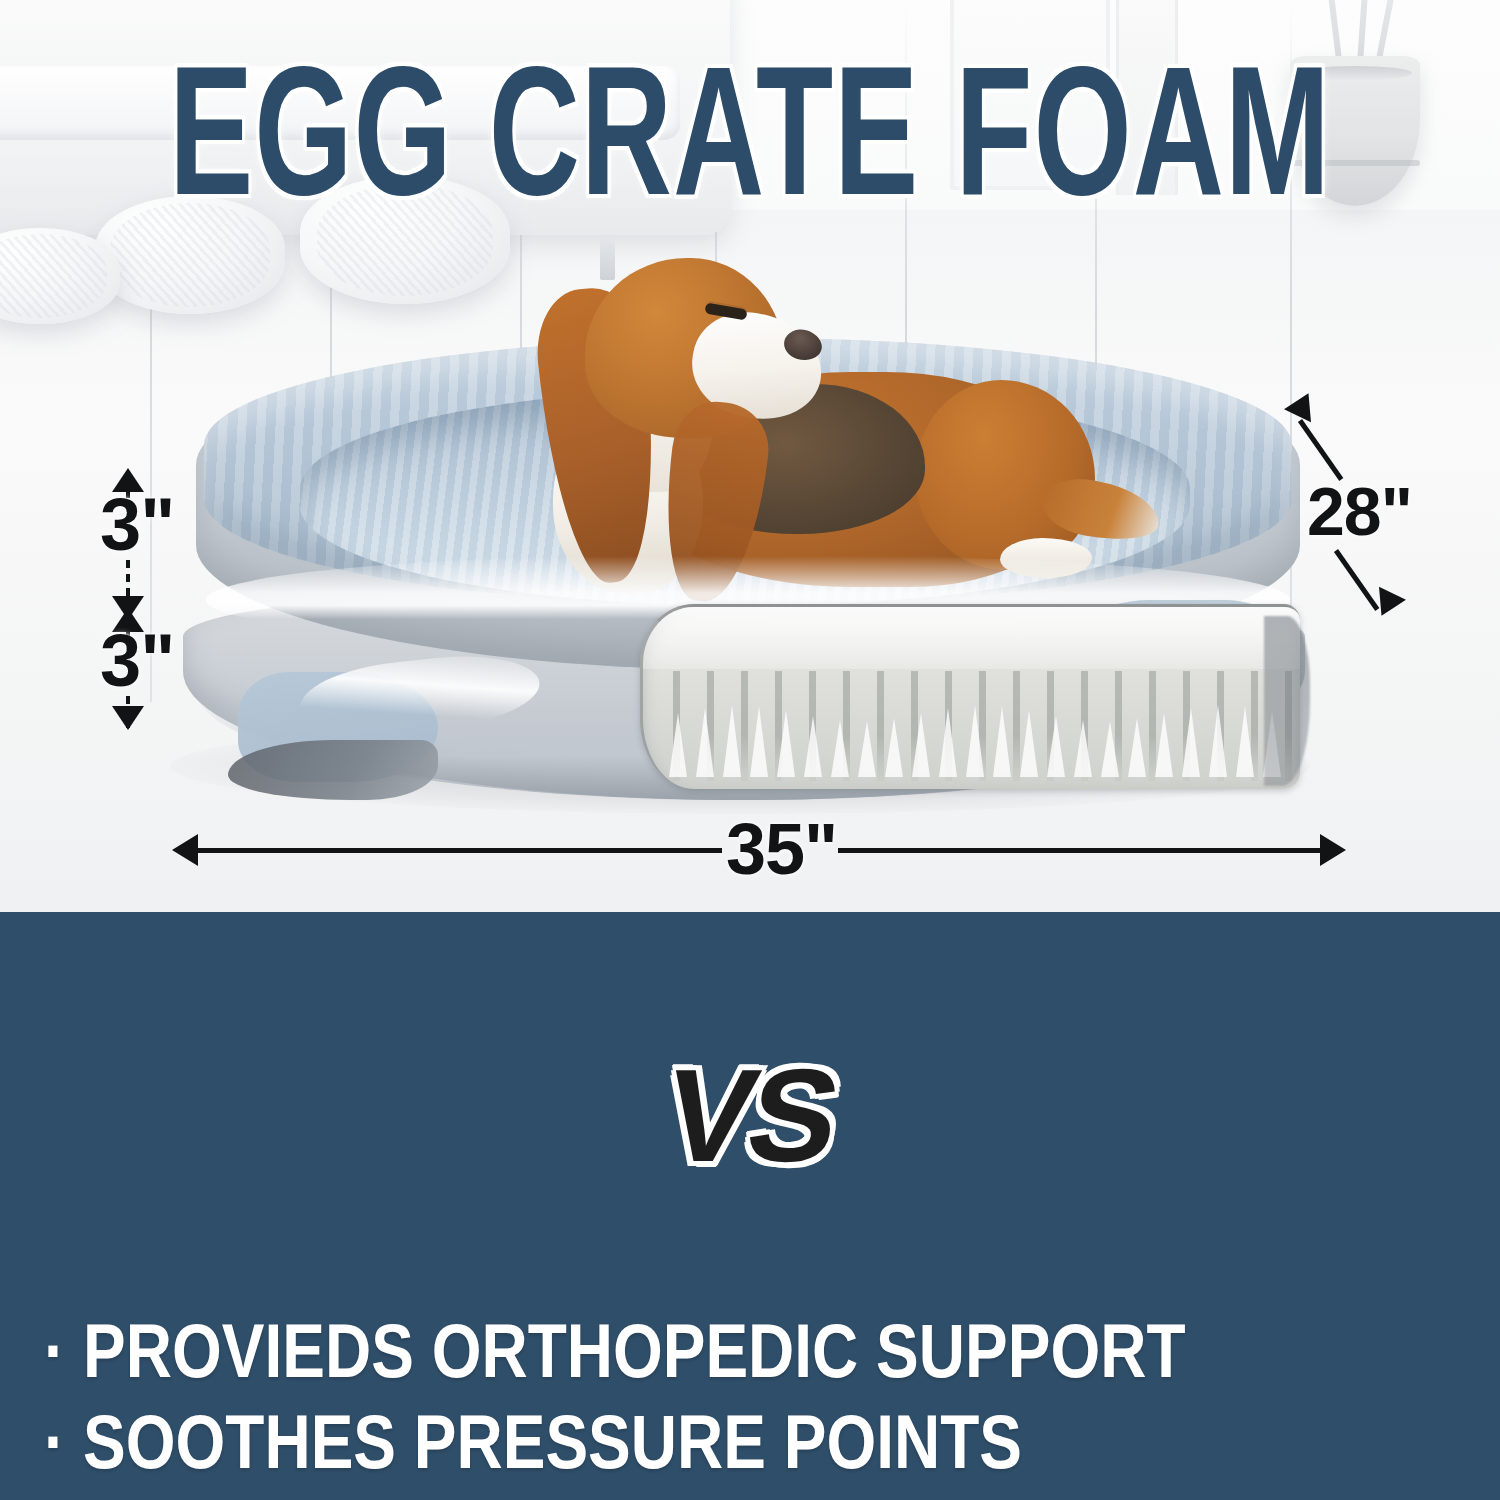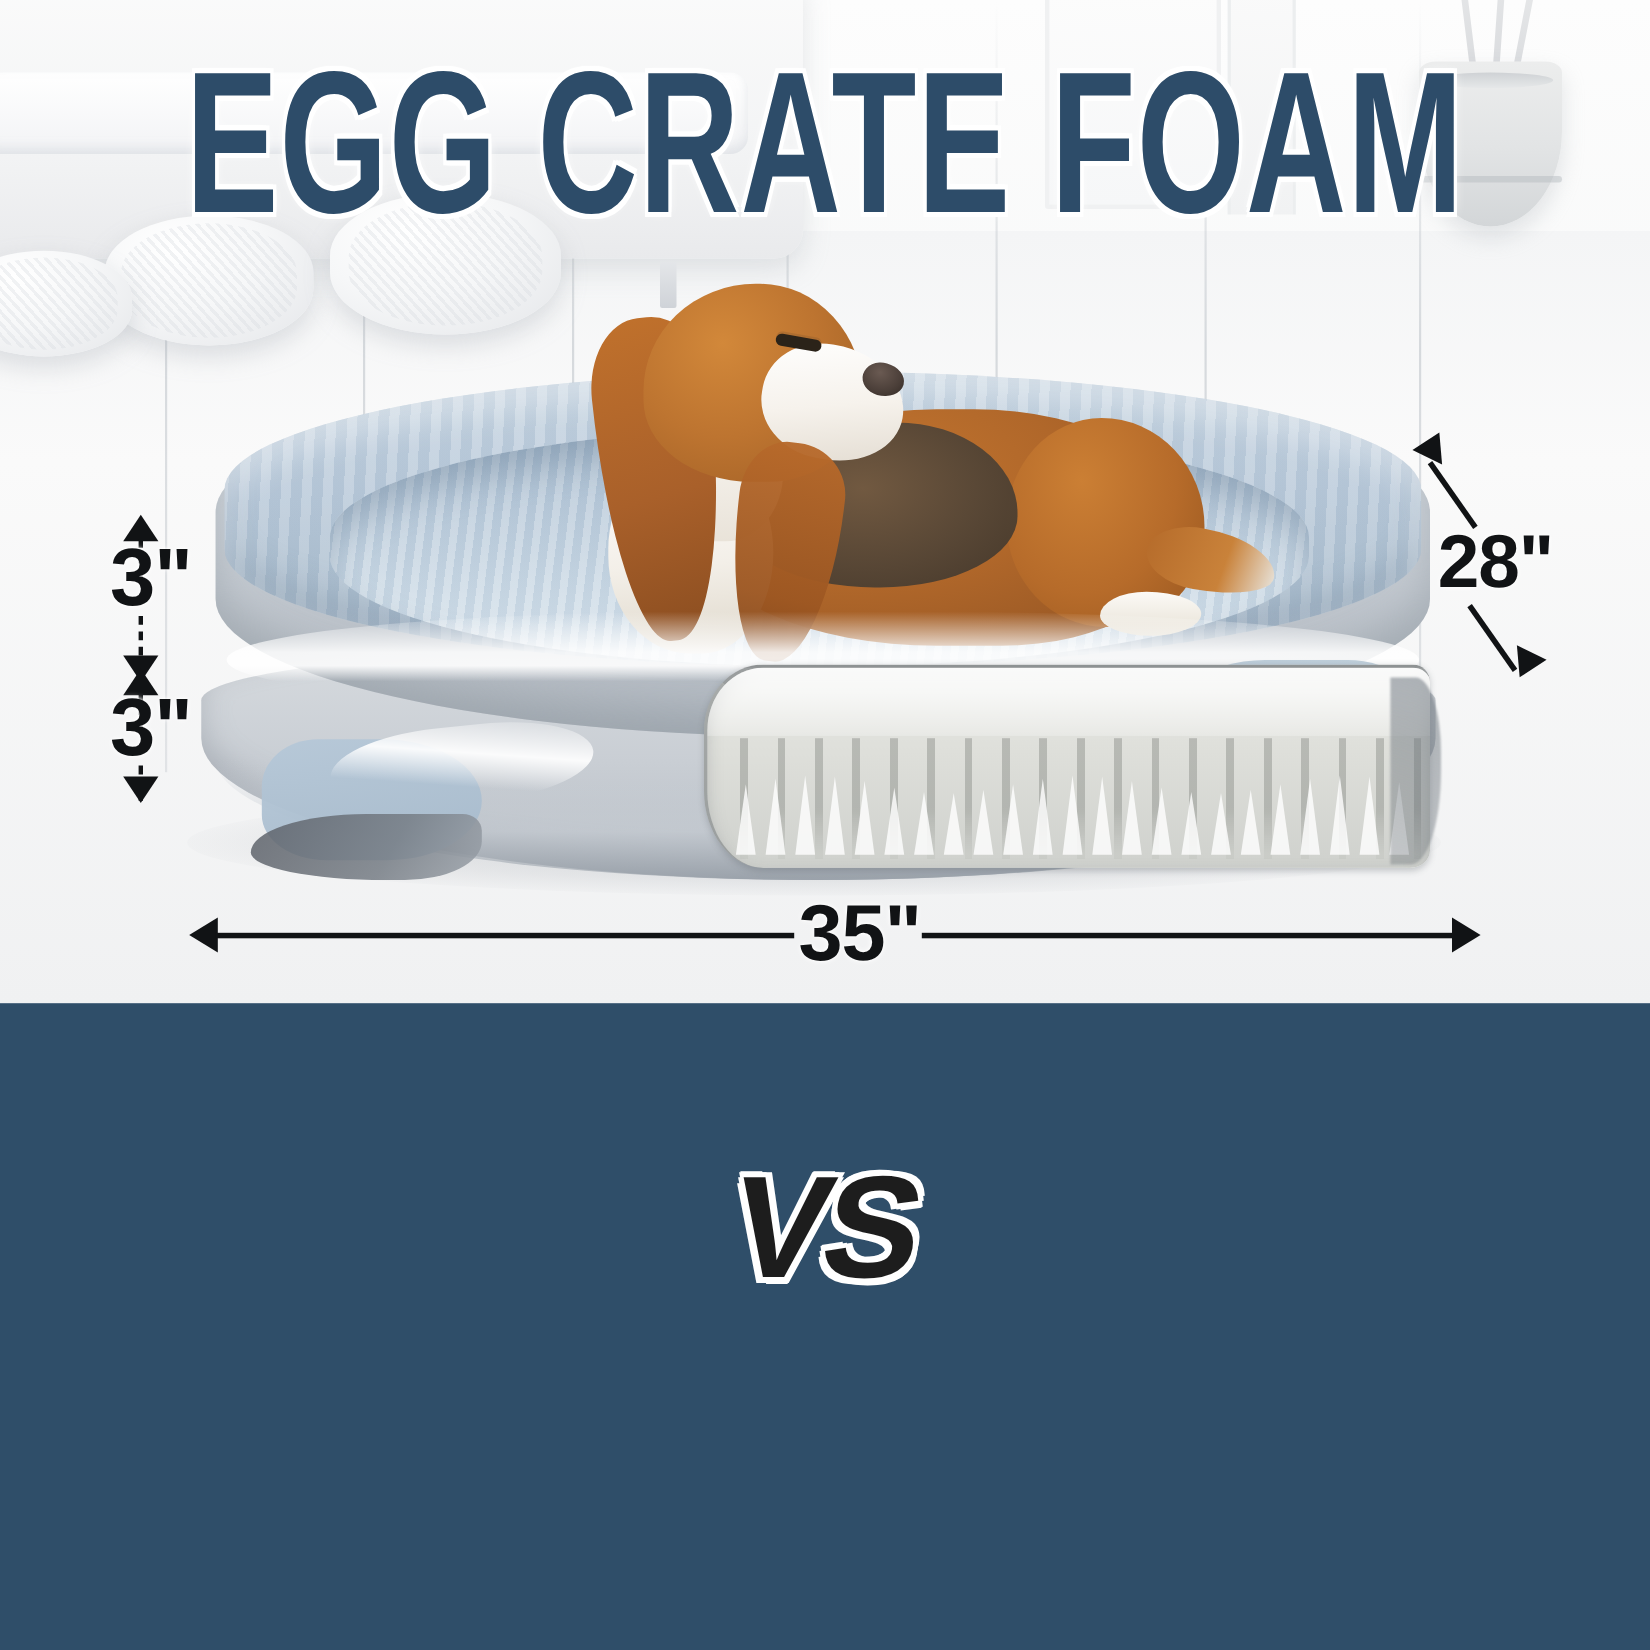--- a/index.html
+++ b/index.html
@@ -628,14 +628,18 @@
       </div>
     <div class="badge" id="badge-check">
       <svg width="60" height="60" viewBox="0 0 60 60" aria-hidden="true">
         <path d="M13 31 L25 43 L47 17" fill="none" stroke="#ffffff" stroke-width="10" stroke-linecap="round" stroke-linejoin="round"></path>
       </svg>
     </div>
   </div>
 
   <div class="vs">VS</div>
 
+  <div id="bullets">
+    <div class="bullet">· PROVIEDS ORTHOPEDIC SUPPORT</div>
+    <div class="bullet">· SOOTHES PRESSURE POINTS</div>
+  </div>
 
 </div>
 
 </body></html>

